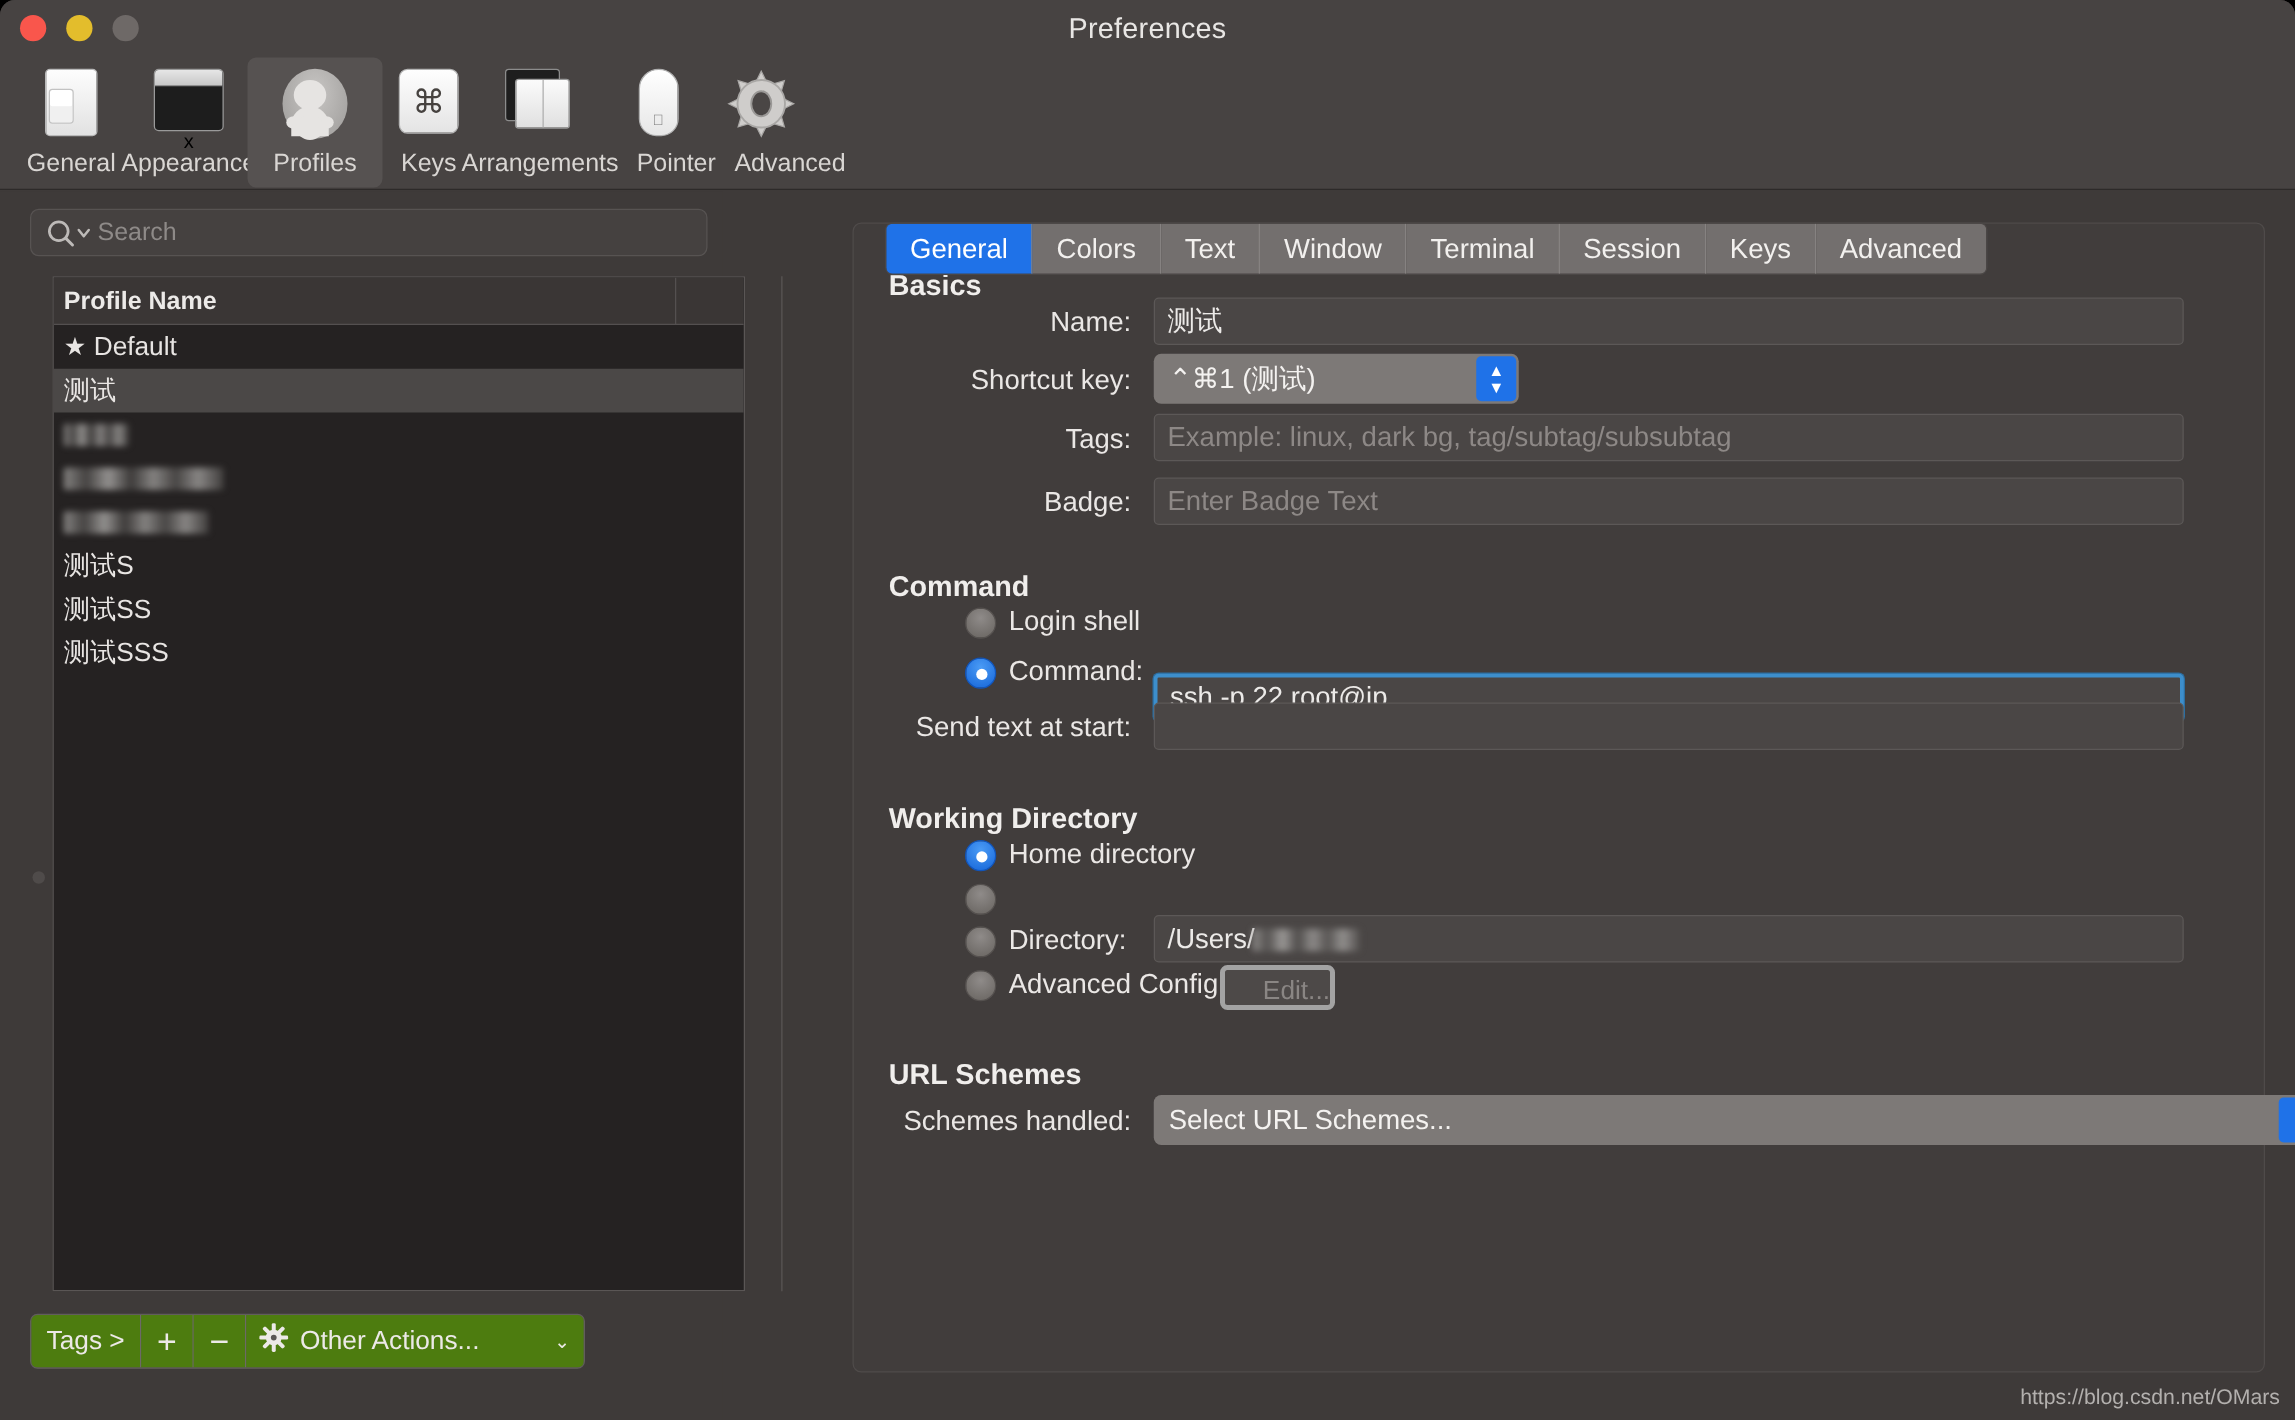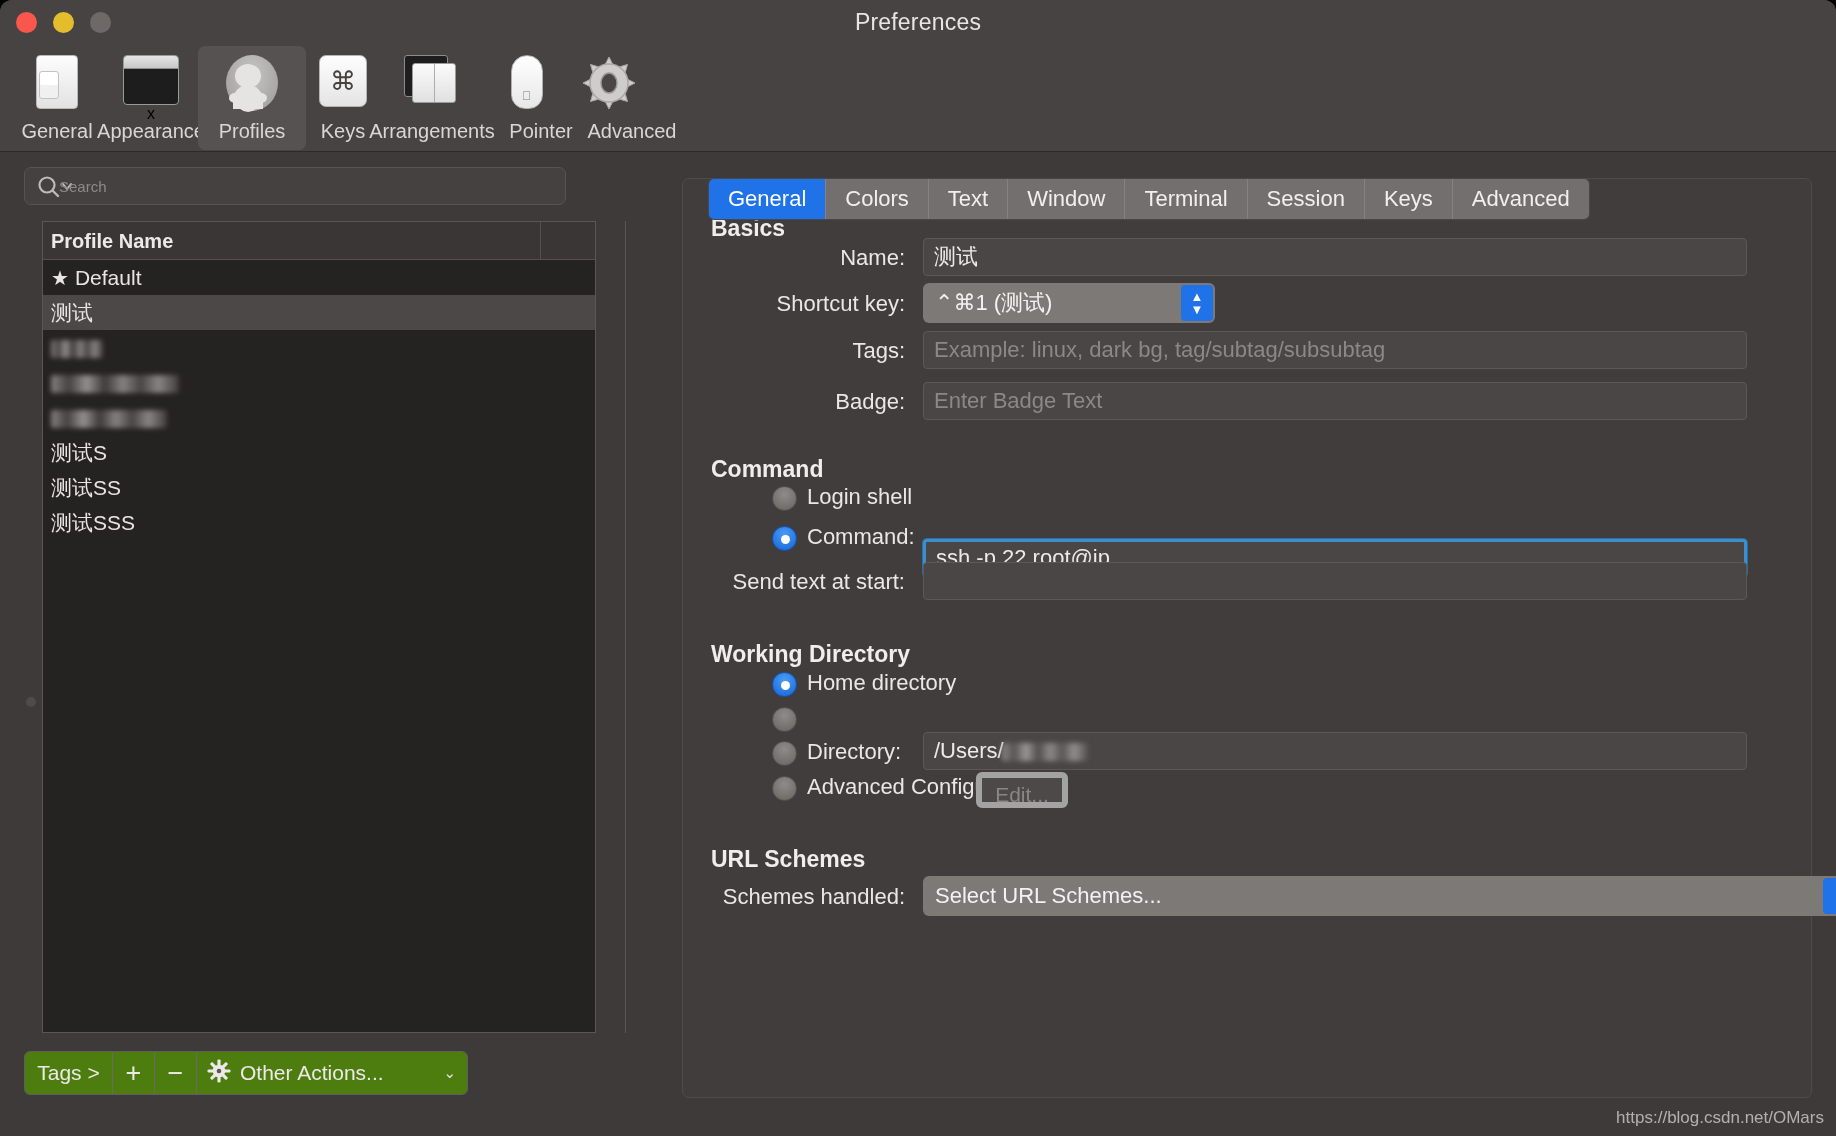--- a/index.html
+++ b/index.html
@@ -184,24 +184,24 @@
     width: 542px; height: 38px;
     background: #454140;
     border: 1px solid #575352;
     border-radius: 7px;
   }
   #search-icon {
     position: absolute; left: 11px; top: 7px;
     width: 38px; height: 24px;
   }
   #search-input {
-    position: absolute; left: 34px; top: 0;
+    position: absolute; left: 53px; top: 0;
     width: 480px; height: 36px;
     background: transparent; border: none; outline: none;
-    color: #fde047; font-size: 15px;
+    color: #fde047; font-size: 20px;
     font-family: "Liberation Sans", sans-serif;
   }
   #search-input::placeholder { color: #8e8a88; }
 
   #list-box {
     position: absolute;
     left: 42px; top: 68px;
     width: 554px; height: 812px;
     background: #252222;
     border: 1px solid #5a5655;
@@ -406,26 +406,26 @@
   .rlabel {
     position: absolute;
     font-size: 22px; color: #eae7e5; white-space: nowrap;
   }
   .rlabel u { text-decoration: none; border-bottom: 1px solid #eae7e5; }
 
   #edit-btn {
     position: absolute;
     width: 92px; height: 36px;
     background: #4d4948;
-    border: 6px solid #a3a3a3;
+    border: 4px solid #a3a3a3;
     border-radius: 6px;
     color: #8a8684;
     font-size: 21px;
     line-height: 34px;
-    text-align: center;
+    text-align: right;
   }
 
   #watermark {
     position: absolute;
     right: 12px; bottom: 8px;
     font-size: 17px;
     color: #b3b0ae;
   }
 </style>
 </head>

